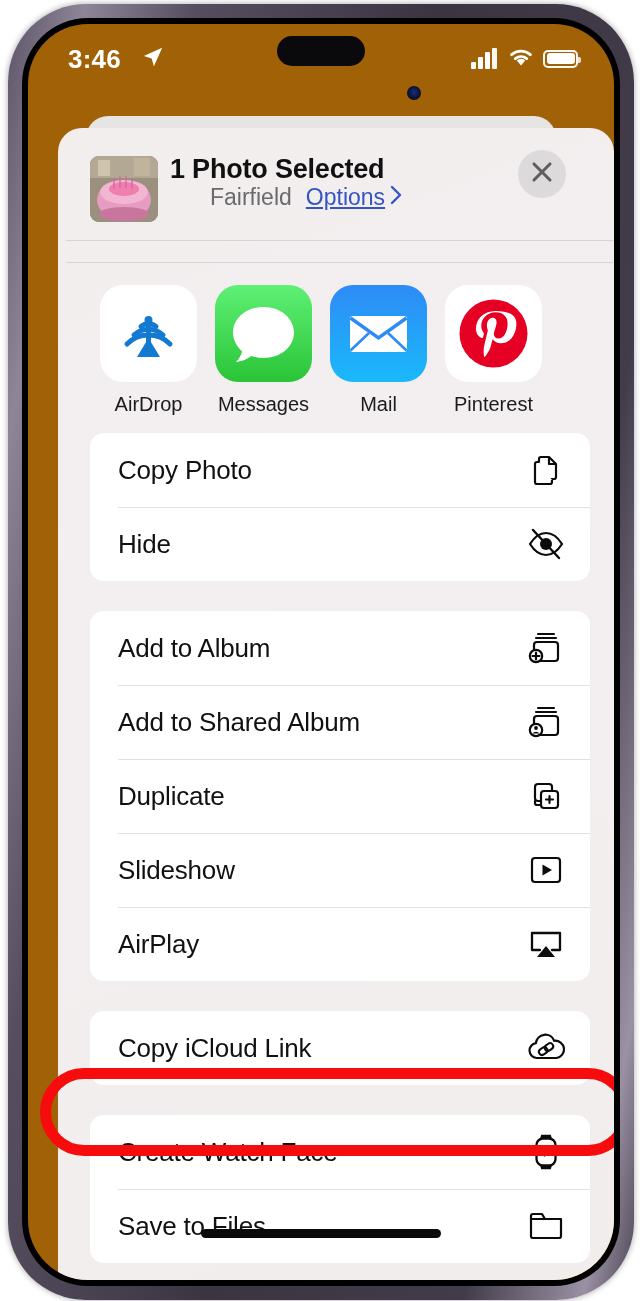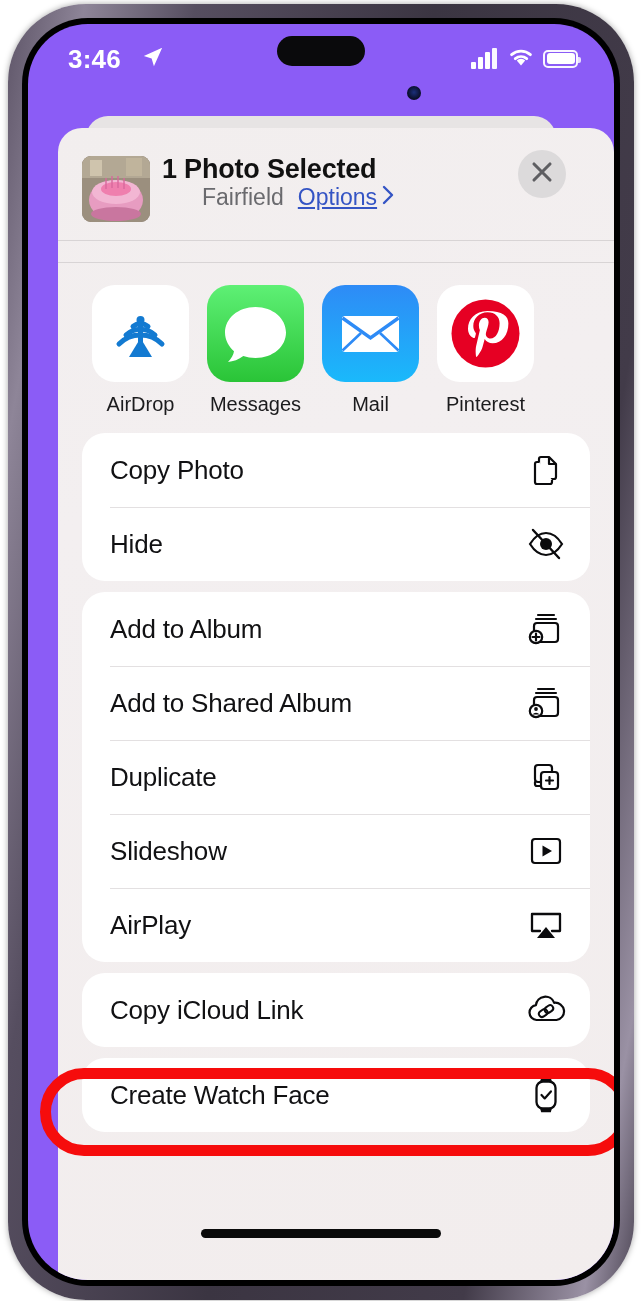--- a/index.html
+++ b/index.html
@@ -35,21 +35,21 @@
     border-radius: 66px;
     background: #000000;
   }
   #screen {
     position: absolute;
     left: 6px;
     top: 6px;
     right: 6px;
     bottom: 6px;
     border-radius: 60px;
-    background: #8b5cf6;
+    background: #a16207;
     overflow: hidden;
   }
 
   
   #status-bar {
     position: absolute;
     left: 0; top: 0;
     width: 100%;
     height: 74px;
     color: #ffffff;
@@ -141,20 +141,21 @@
   }
   #share-sheet {
     position: absolute;
     left: 30px;
     right: 0px;
     top: 104px;
     bottom: 0;
     background: linear-gradient(160deg, #f2eeee 0%, #f3eff0 30%, #f2eded 100%);
     border-radius: 24px 24px 0 0;
     overflow: hidden;
+    padding-left: 8px;
   }
 
   
   #sheet-header {
     position: relative;
     height: 112px;
   }
   #thumb {
     position: absolute;
     left: 24px;
@@ -245,23 +246,23 @@
   .icon-messages { background: linear-gradient(180deg, #5ef075 0%, #2ac437 100%); }
   .icon-mail { background: linear-gradient(180deg, #2e8bf6 0%, #1ab9fb 100%); }
   .icon-pinterest { background: #ffffff; }
 
   
   #actions {
     padding: 10px 24px 0 24px;
   }
   .action-group {
     background: #ffffff;
-    border-radius: 23px;
-    overflow: hidden;
-    margin-bottom: 11px;
+    border-radius: 14px;
+    overflow: hidden;
+    margin-bottom: 30px;
   }
   .action-row {
     height: 74px;
     display: flex;
     align-items: center;
     position: relative;
     padding: 0 22px 0 28px;
   }
   .action-row + .action-row::before {
     content: "";
@@ -547,20 +548,29 @@
               <span class="action-label">Create Watch Face</span>
               <span class="action-icon">
                 <svg width="30" height="40" viewBox="0 0 30 40">
                   <path d="M9 7 l1.2 -4.2 h9.6 L21 7 Z" fill="#0b0b0d"></path>
                   <path d="M9 33 l1.2 4.2 h9.6 L21 33 Z" fill="#0b0b0d"></path>
                   <rect x="5.5" y="6.5" width="19" height="27" rx="6.5" fill="none" stroke="#0b0b0d" stroke-width="2.3"></rect>
                   <path d="M10.5 20 l3.2 3.4 l6.2 -7" fill="none" stroke="#0b0b0d" stroke-width="2.2" stroke-linecap="round" stroke-linejoin="round"></path>
                 </svg>
               </span>
             </div>
+            <div class="action-row">
+              <span class="action-label">Save to Files</span>
+              <span class="action-icon">
+                <svg width="40" height="34" viewBox="0 0 40 34">
+                  <path d="M5 10 v17 a2 2 0 0 0 2 2 h26 a2 2 0 0 0 2 -2 v-17 Z" fill="none" stroke="#0b0b0d" stroke-width="2.2" stroke-linejoin="round"></path>
+                  <path d="M5 10 v-3 a2 2 0 0 1 2 -2 h9 l3 5" fill="none" stroke="#0b0b0d" stroke-width="2.2" stroke-linejoin="round"></path>
+                </svg>
+              </span>
+            </div>
           </div>
 
         </div>
       </div>
 
       <div id="highlight-ring"></div>
 
       <div id="home-indicator"></div>
 
     </div>

